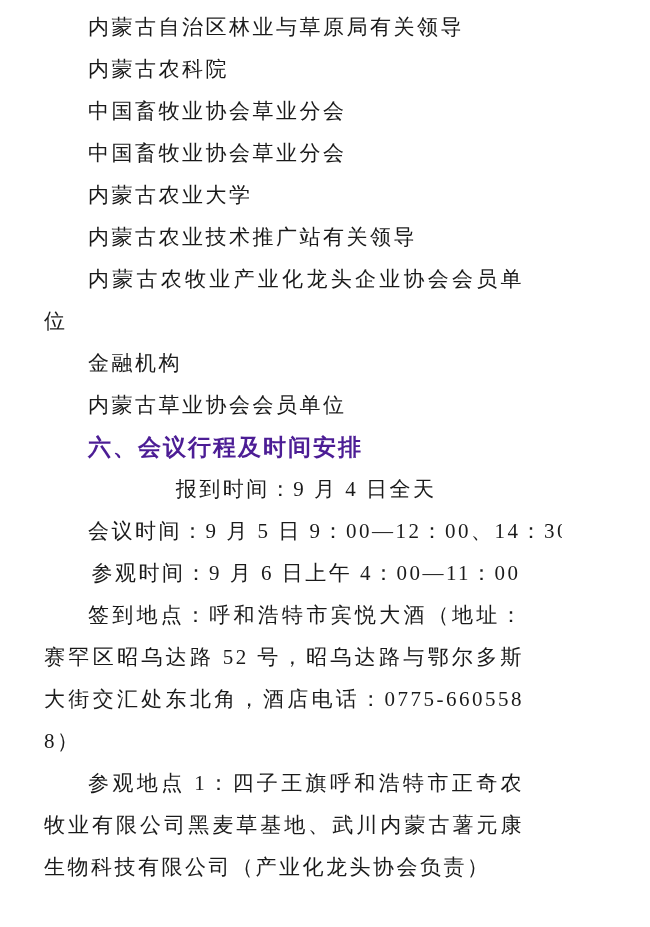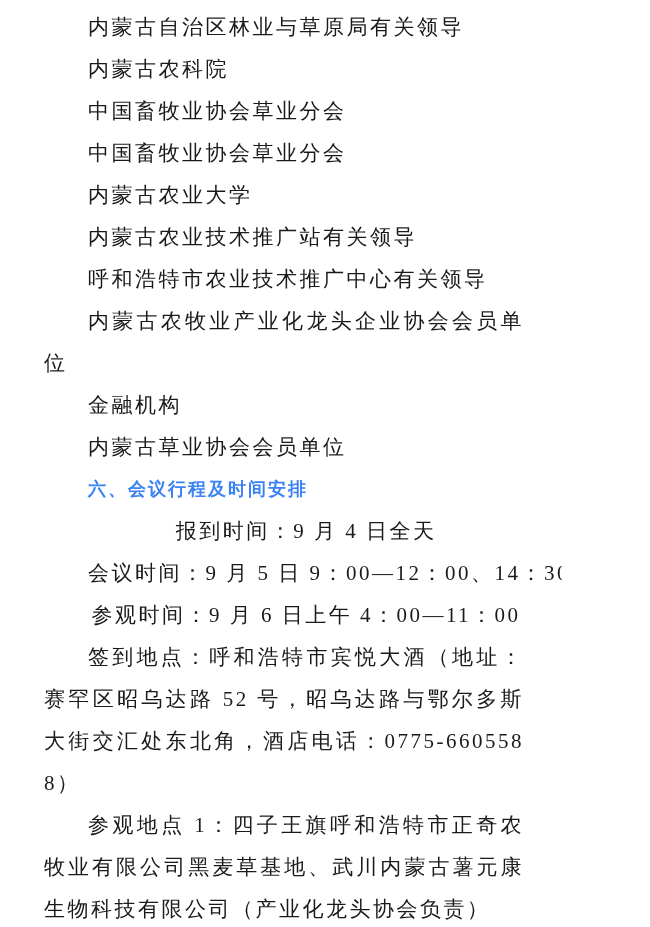--- a/index.html
+++ b/index.html
@@ -31,39 +31,38 @@
     text-indent: 44px;
   }
   .nowrap {
     white-space: nowrap;
     text-align: center;
   }
   .heading {
     margin: 0;
     font-family: "Liberation Sans", sans-serif;
     font-weight: 700;
-    font-size: 18px;
+    font-size: 23px;
     line-height: 42px;
     letter-spacing: 2px;
-    color: #3b82f6;
+    color: #4c1d95;
     text-indent: 44px;
   }
 </style>
 </head>
 <body>
 
 <div class="page">
 
   <p class="para indent">内蒙古自治区林业与草原局有关领导</p>
   <p class="para indent">内蒙古农科院</p>
   <p class="para indent">中国畜牧业协会草业分会</p>
   <p class="para indent">中国畜牧业协会草业分会</p>
   <p class="para indent">内蒙古农业大学</p>
   <p class="para indent">内蒙古农业技术推广站有关领导</p>
-  <p class="para indent">呼和浩特市农业技术推广中心有关领导</p>
   <p class="para indent">内蒙古农牧业产业化龙头企业协会会员单位</p>
   <p class="para indent">金融机构</p>
   <p class="para indent">内蒙古草业协会会员单位</p>
 
   <h2 class="heading">六、会议行程及时间安排</h2>
 
   <p class="para indent nowrap">报到时间：9 月 4 日全天</p>
   <p class="para indent nowrap">会议时间：9 月 5 日 9：00—12：00、14：30—18：00</p>
   <p class="para indent nowrap">参观时间：9 月 6 日上午 4：00—11：00</p>
   <p class="para indent">签到地点：呼和浩特市宾悦大酒（地址：赛罕区昭乌达路 52 号，昭乌达路与鄂尔多斯大街交汇处东北角，酒店电话：0775-6605588）</p>

